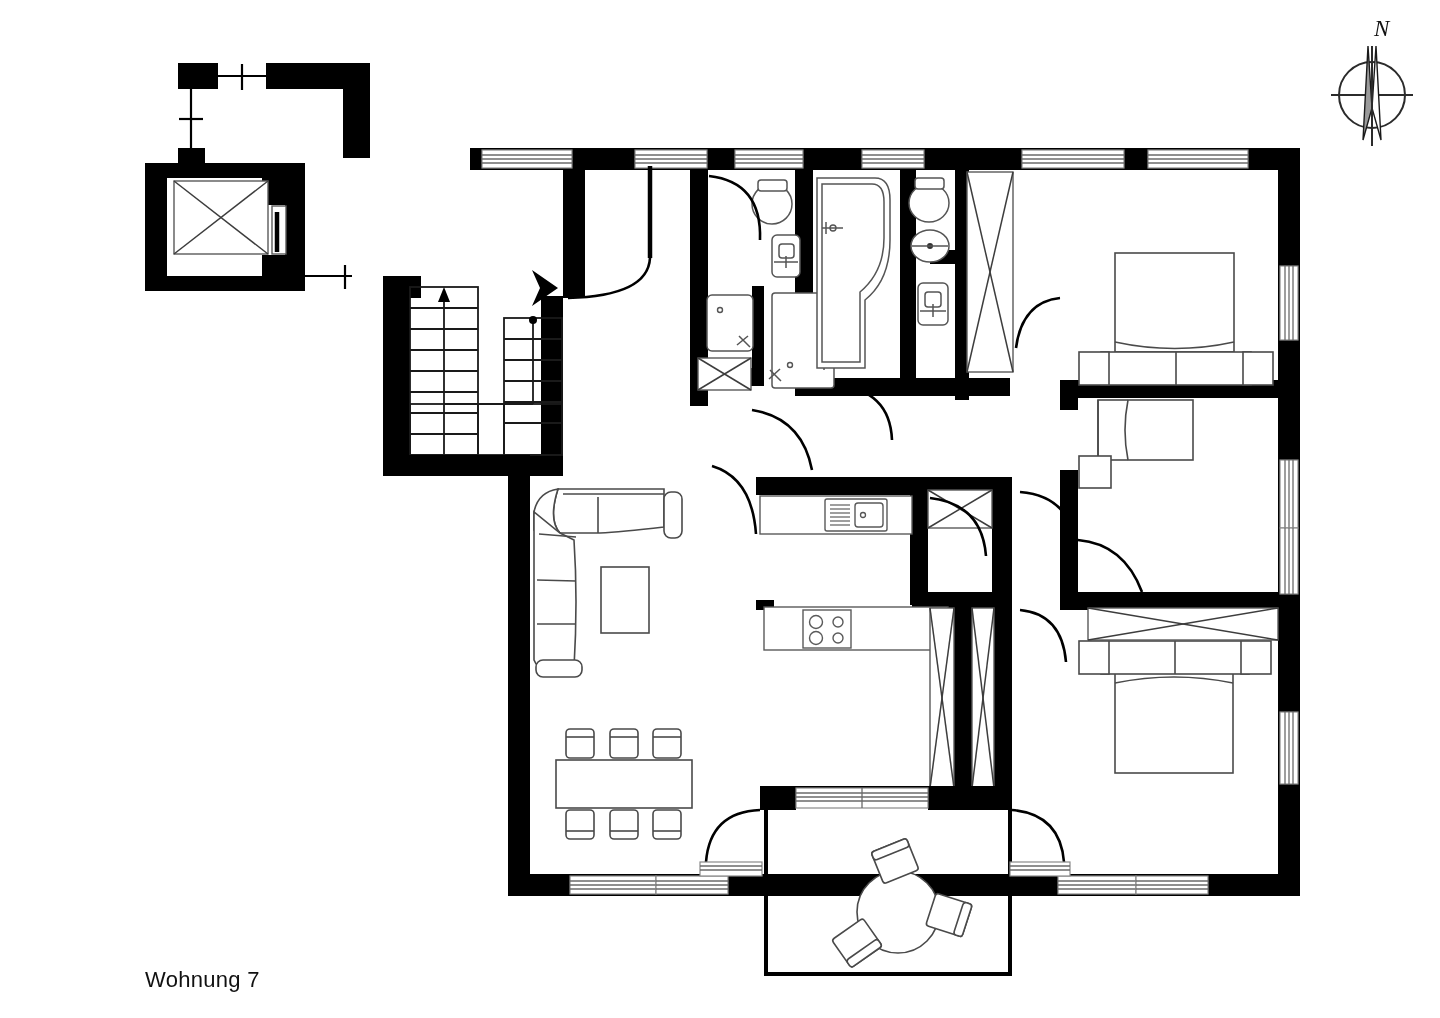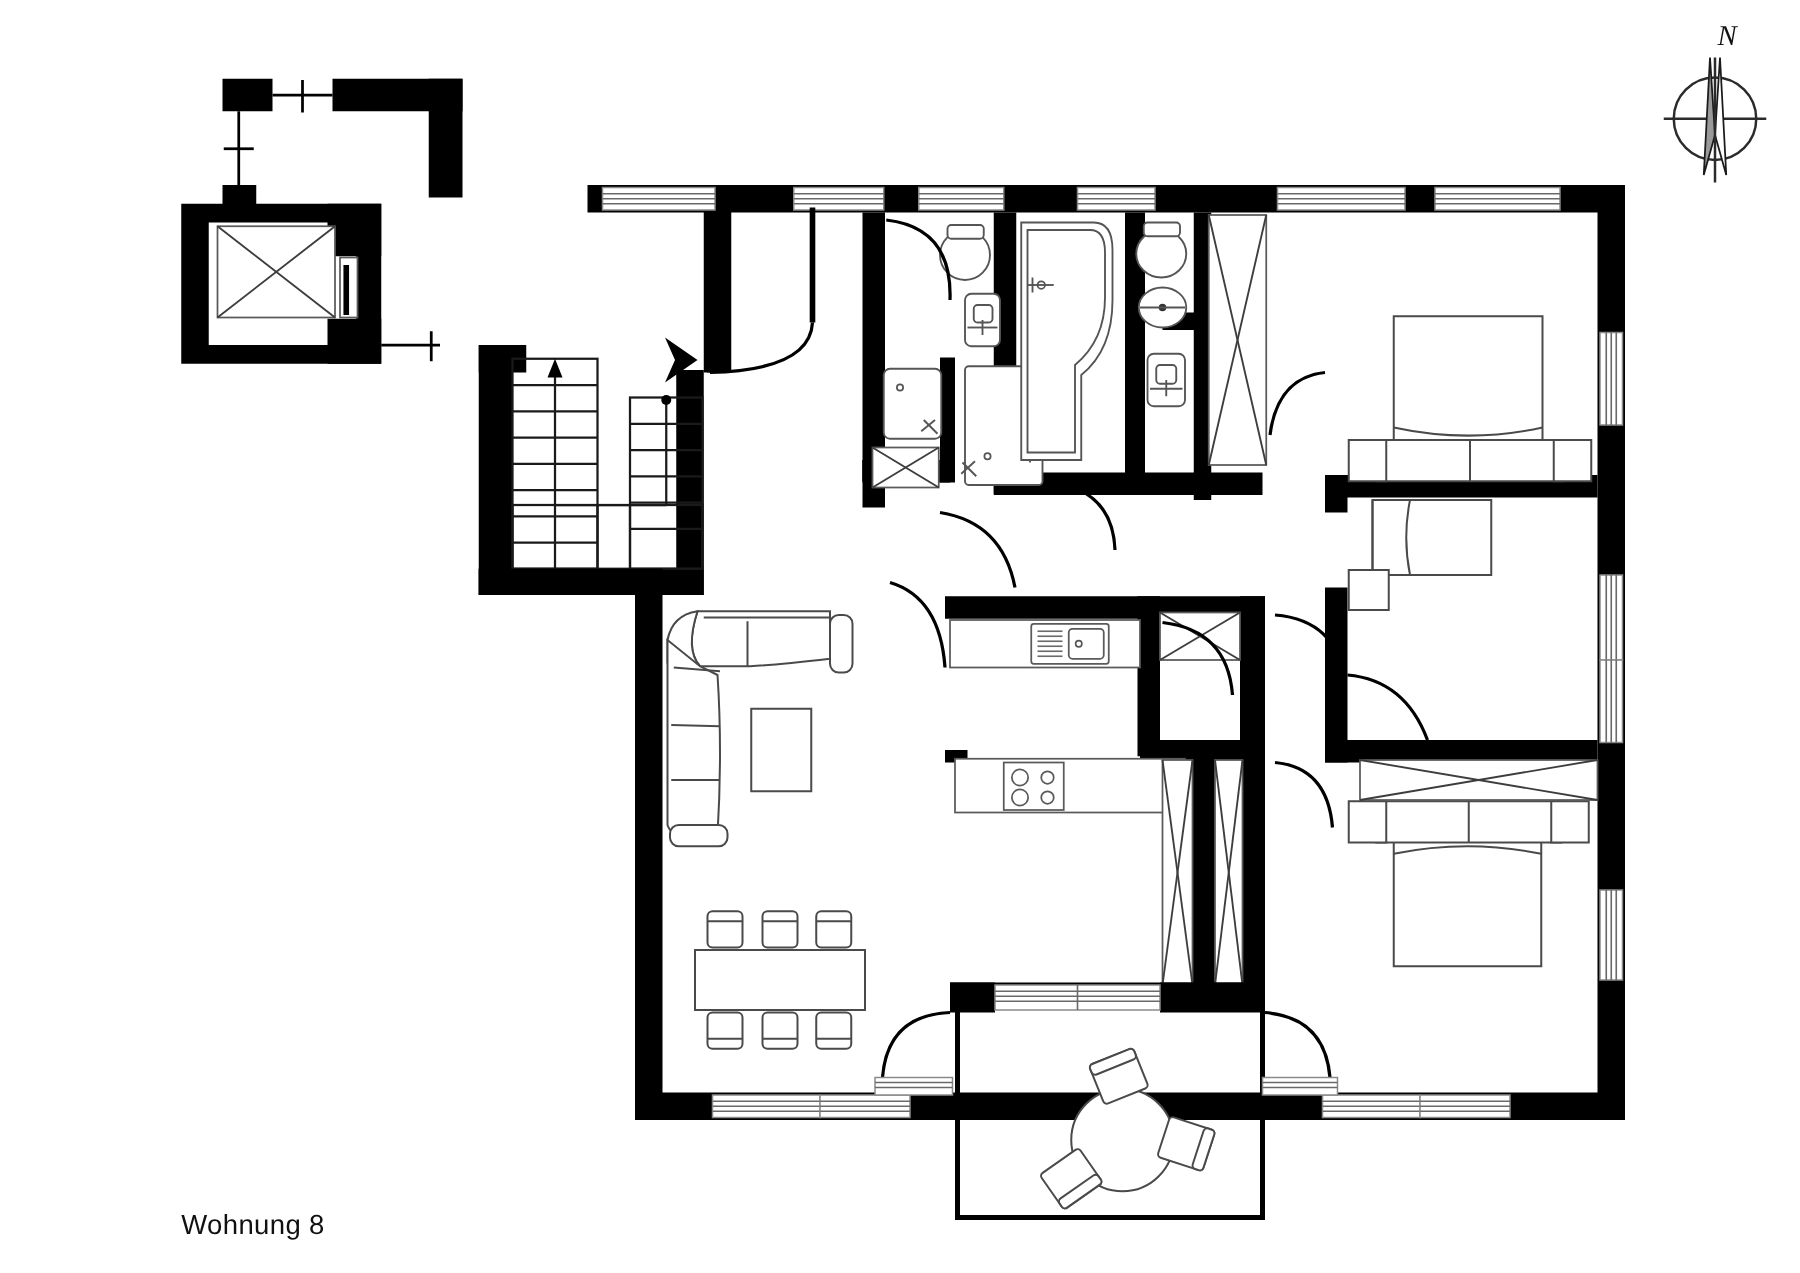--- a/index.html
+++ b/index.html
@@ -558,17 +558,17 @@
     <g>
       <circle class="compass-c" cx="1372" cy="95" r="33"></circle>
       <line class="compass-l" x1="1331" y1="95" x2="1413" y2="95"></line>
       <polygon class="needle-d" points="1368,46 1363,140 1372,108"></polygon>
       <polygon class="needle-l" points="1376,46 1381,140 1372,108"></polygon>
       <line class="compass-l" x1="1372" y1="46" x2="1372" y2="146" stroke-width="1.4"></line>
     </g>
 
   </svg>
 
-  <div id="plan-title">Wohnung 8</div>
+  <div id="plan-title">Wohnung 7</div>
 
   <div id="compass-label">N</div>
 
 </div>
 
 </body></html>

